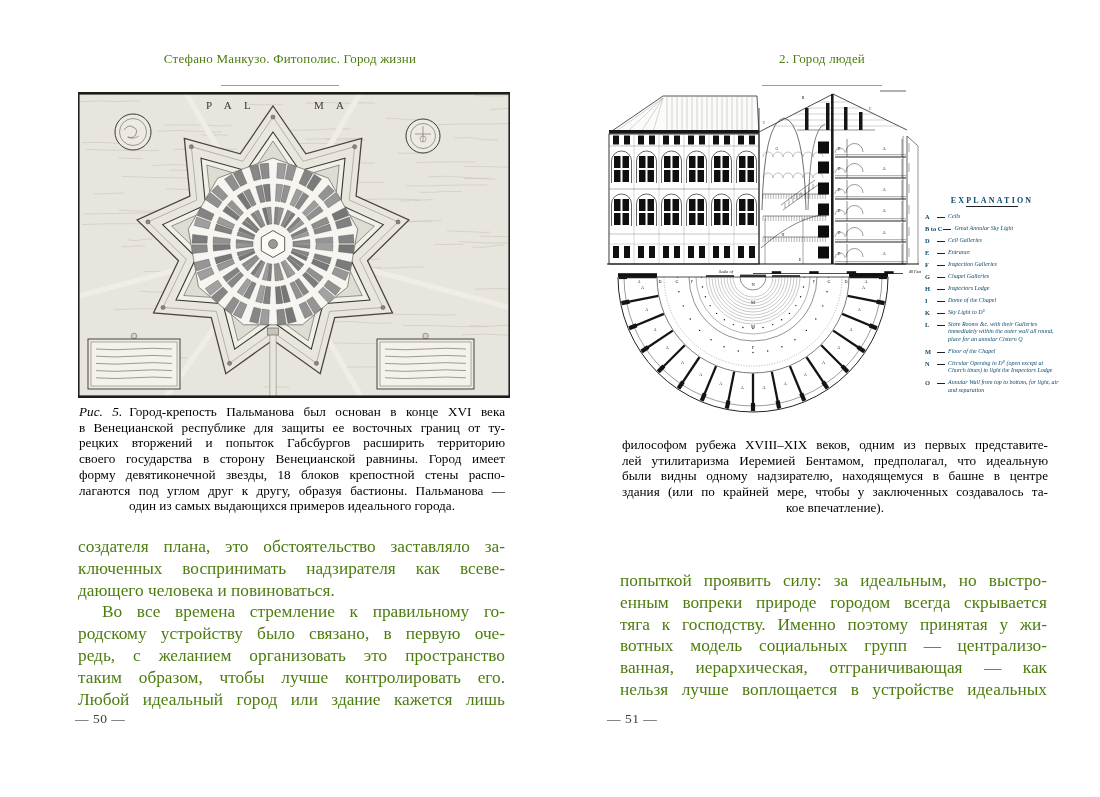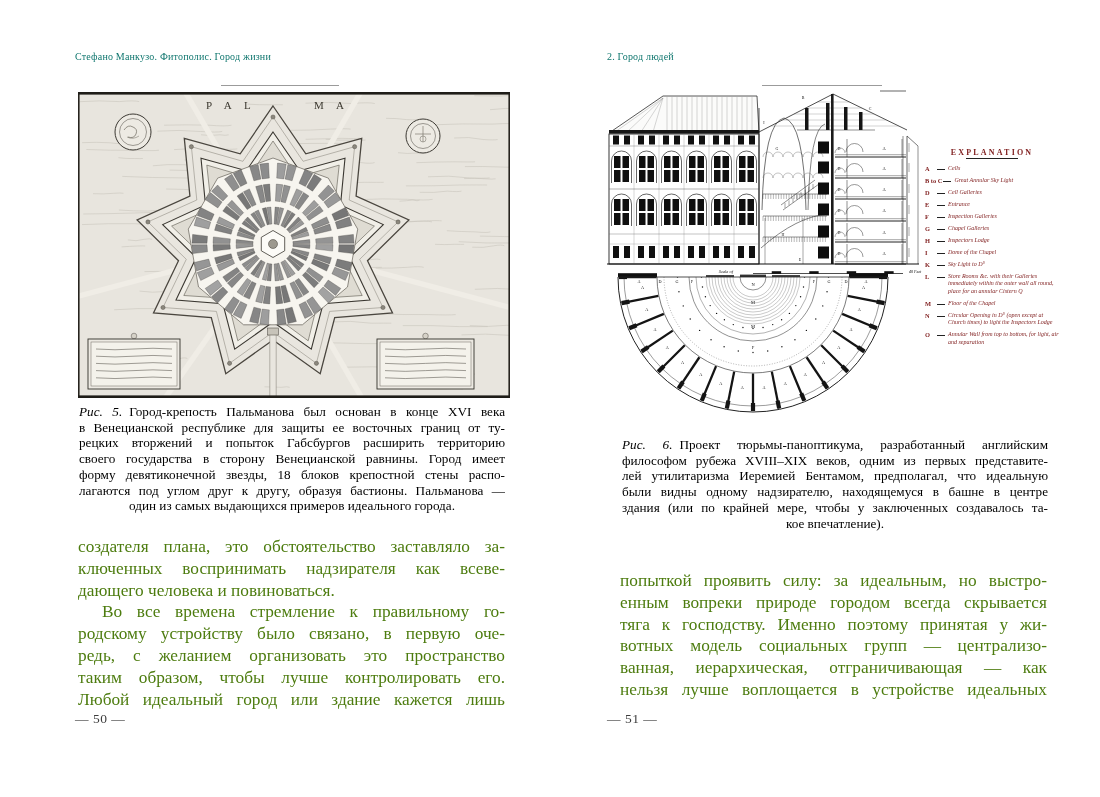--- a/index.html
+++ b/index.html
@@ -1,31 +1,31 @@
 <!DOCTYPE html>
 <html><head>
 <meta charset="utf-8">
 <style>
   html,body{margin:0;padding:0;background:#ffffff;}
   body{width:1100px;height:797px;position:relative;overflow:hidden;
        font-family:"Liberation Serif","DejaVu Serif",serif;color:#222;}
   .abs{position:absolute;}
-  .header{font-size:10px;color:#0f766e;text-align:left;letter-spacing:.2px;}
+  .header{font-size:13px;color:#4d7c0f;text-align:center;letter-spacing:.2px;}
   .rule{height:1px;background:#9b9b9b;}
   .caption{font-size:13.2px;line-height:15.7px;color:#000000;}
   .cap-line{white-space:nowrap;text-align:justify;text-align-last:justify;}
   .cap-line.c{text-align:left;text-align-last:center;}
   .cap-label{font-style:italic;margin-right:7px;}
   .body-text{font-size:17.3px;line-height:21.8px;color:#4d7c0f;}
   .b-line{white-space:nowrap;text-align:justify;text-align-last:justify;}
   .b-line.l{text-align:left;text-align-last:left;}
   .b-line.ind{text-indent:24px;}
   .pagenum{font-size:13.5px;color:#3d3d3d;text-align:left;letter-spacing:.5px;}
   .fig svg{display:block;}
-  .legend{color:#7f1d1d;}
+  .legend{color:#0c4a6e;margin-top:48px;}
   .lg-title{font-size:8px;font-weight:bold;letter-spacing:2.2px;text-align:center;}
   .lg-rule{width:52px;height:1px;background:#222;margin:1px auto 6px auto;}
   .lg-item{display:flex;align-items:flex-start;margin-bottom:4.6px;}
   .lg-key{font-weight:bold;font-size:6.4px;line-height:7.2px;min-width:11px;white-space:nowrap;}
   .lg-dash{flex:0 0 8px;border-bottom:.7px solid #222;height:4.2px;margin:0 3px 0 1px;}
   .lg-txt{font-style:italic;font-size:6px;line-height:7.4px;flex:1;}
 </style>
 </head>
 <body>
 
@@ -815,21 +815,20 @@
         </div>
       <div class="lg-item">
           <span class="lg-key">O</span>
           <span class="lg-dash"></span>
           <span class="lg-txt">Annular Wall from top to bottom, for light, air and separation</span>
         </div>
     </div>
   </div>
 
   <div class="abs caption" style="left:622px;top:437px;width:426px">
-    <div class="cap-line"><span class="cap-label">Рис. 6.</span><span>Проект тюрьмы-паноптикума, разработанный английским</span></div>
     <div class="cap-line">философом рубежа XVIII–XIX веков, одним из первых представите-</div>
     <div class="cap-line">лей утилитаризма Иеремией Бентамом, предполагал, что идеальную</div>
     <div class="cap-line">были видны одному надзирателю, находящемуся в башне в центре</div>
     <div class="cap-line">здания (или по крайней мере, чтобы у заключенных создавалось та-</div>
     <div class="cap-line c">кое впечатление).</div>
   </div>
 
   <div class="abs body-text" style="left:620px;top:570px;width:427px">
     <div class="b-line">попыткой проявить силу: за идеальным, но выстро-</div>
     <div class="b-line">енным вопреки природе городом всегда скрывается</div>

